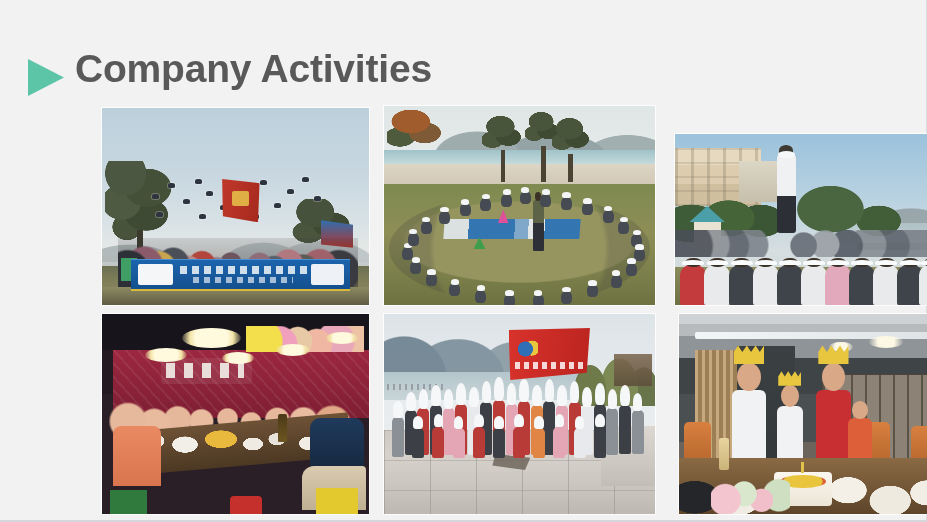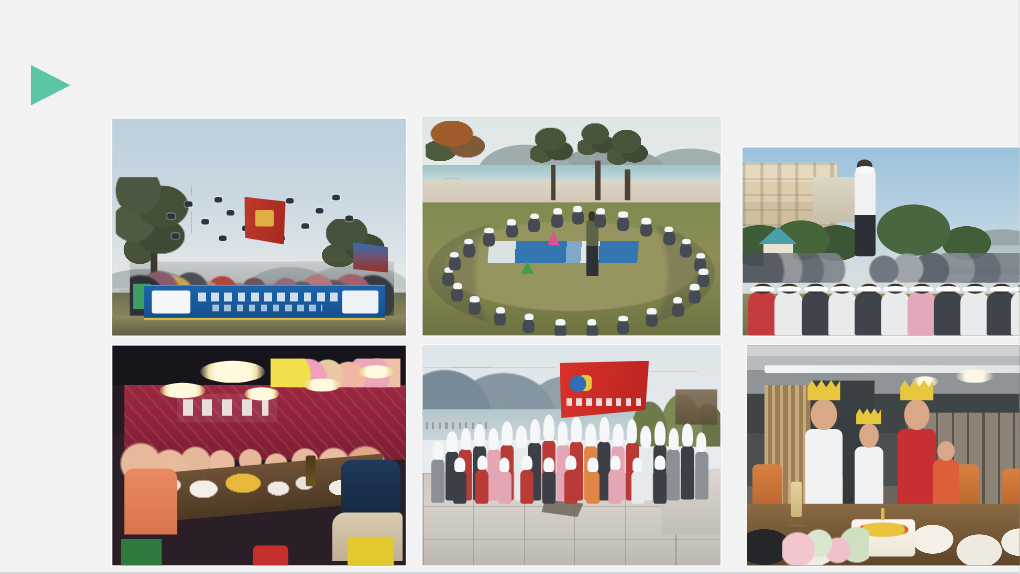--- a/index.html
+++ b/index.html
@@ -760,20 +760,21 @@
 <body>
 
 <div class="slide">
 
   <div class="title-row">
     <span class="bullet-triangle">
       <svg width="36" height="37" viewBox="0 0 36 37" aria-hidden="true">
         <polygon points="0,0 36,18.5 0,37" fill="#5cc4a7"></polygon>
       </svg>
     </span>
+    <h1 class="slide-title">Company Activities</h1>
   </div>
 
   <figure class="photo p1">
     <div class="scene">
       <div class="layer sky"></div>
       <div class="layer mountains"></div>
       <div class="layer water"></div>
       <div class="layer ground"></div>
       <div class="layer ground2"></div>
       <div class="layer tree-l"></div>

